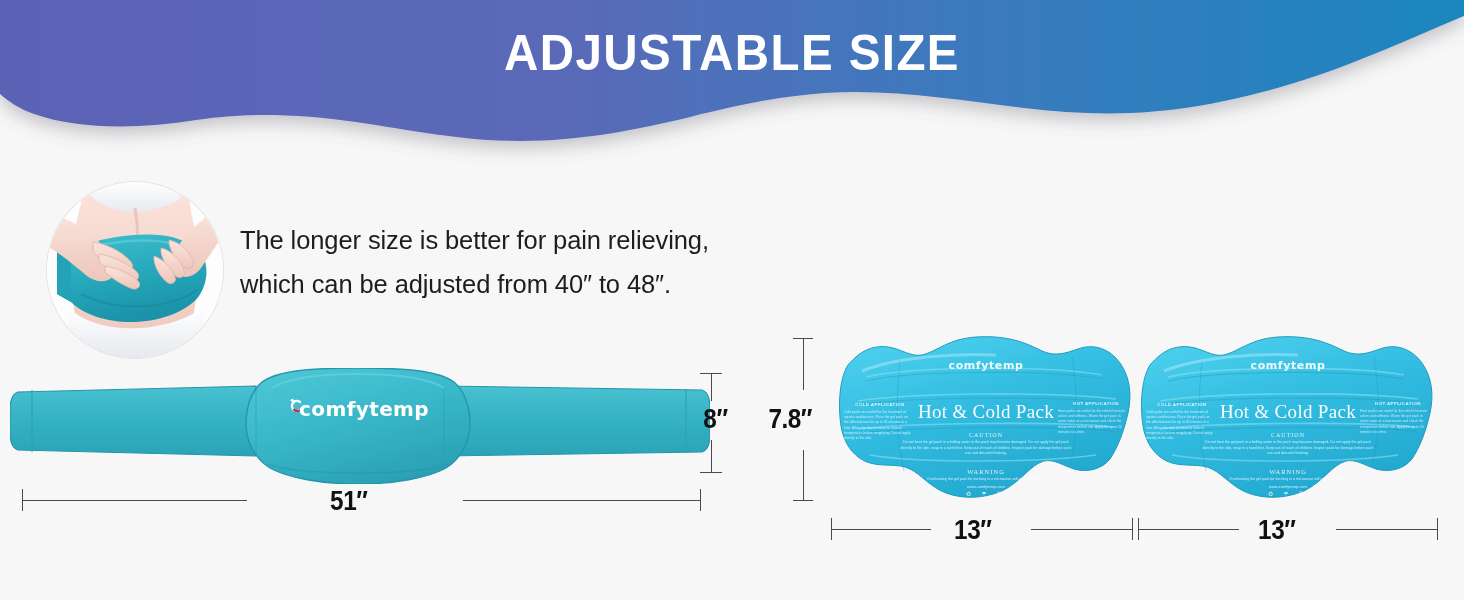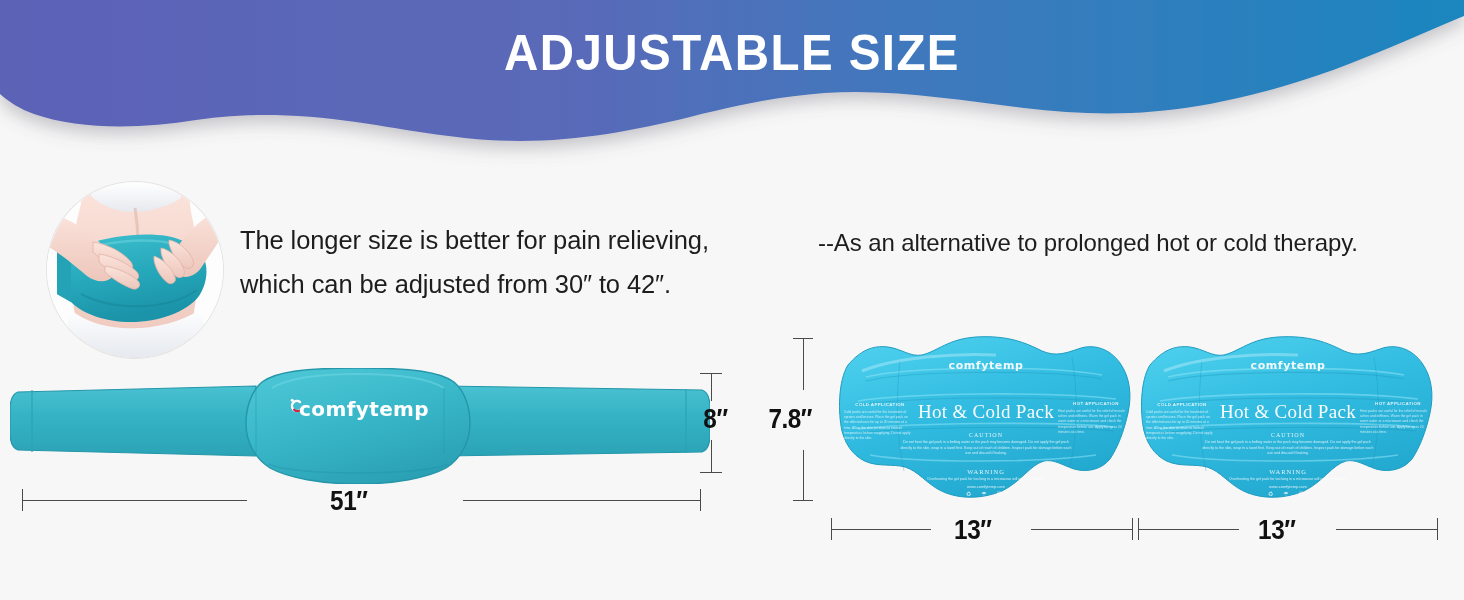--- a/index.html
+++ b/index.html
@@ -298,25 +298,24 @@
           <path d="M 122,58 C 132,60 142,68 146,78 C 148,84 144,88 139,86 C 131,82 124,70 122,62 Z"></path>
           <path d="M 114,66 C 124,68 134,78 137,88 C 139,94 134,97 130,95 C 122,90 115,78 114,70 Z"></path>
           <path d="M 107,74 C 116,77 125,86 128,95 C 130,100 125,103 121,101 C 114,96 108,86 107,78 Z"></path>
         </g>
       </g>
     </svg>
   </div>
 
   <div class="copy-left">
     <div class="copy-line">The longer size is better for pain relieving,</div>
-    <div class="copy-line">which can be adjusted from 30″ to 42″.</div>
+    <div class="copy-line">which can be adjusted from 40″ to 48″.</div>
   </div>
 
   <div class="copy-right">
-    <div class="copy-line">--As an alternative to prolonged hot or cold therapy.</div>
   </div>
 
   <div class="belt-wrap">
     <svg width="700" height="116" viewBox="0 0 700 116" xmlns="http://www.w3.org/2000/svg">
       <defs>
         <linearGradient id="beltG" x1="0" y1="0" x2="0" y2="1">
           <stop offset="0%" stop-color="#49c2d1"></stop>
           <stop offset="40%" stop-color="#36b4c6"></stop>
           <stop offset="100%" stop-color="#2ba3b7"></stop>
         </linearGradient>

